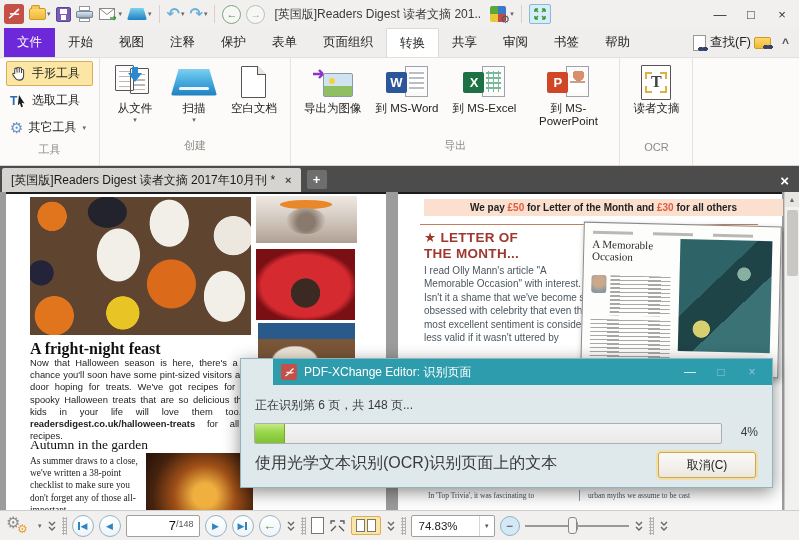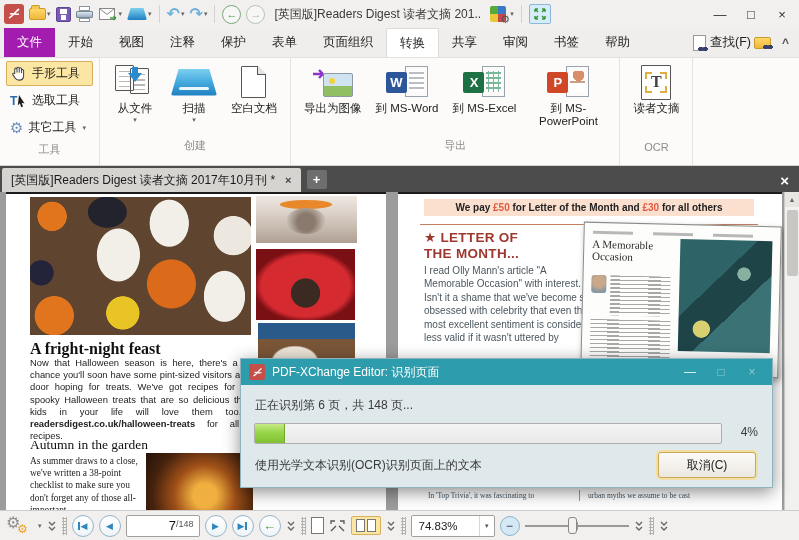--- a/index.html
+++ b/index.html
@@ -27,21 +27,21 @@
   .tb-title{font-size:12px;color:#3a3a3a;margin:0 4px;white-space:nowrap;}
   .ic-session{width:16px;height:16px;position:relative;background-image:linear-gradient(90deg,#5aa83a 0 50%,#3a78c8 50% 100%),linear-gradient(90deg,#e8c83a 0 50%,#c84848 50% 100%);background-size:100% 50%;background-position:top,bottom;background-repeat:no-repeat;border-radius:2px;}
   .ic-session .gear-ov{position:absolute;right:-4px;bottom:-4px;font-size:11px;color:#555;}
   .ic-fullscreen{width:22px;height:20px;background:#d6ecf8;border:1px solid #8ab8d8;border-radius:2px;display:flex;align-items:center;justify-content:center;}
   .winbtn{width:26px;height:20px;display:flex;align-items:center;justify-content:center;font-size:13px;color:#333;}
   .spacer{flex:1;}
 
   
   .menubar{position:absolute;left:0;top:28px;width:799px;height:30px;background:#f0eeec;display:flex;align-items:stretch;padding-left:4px;border-bottom:1px solid #e2dfdc;}
   .mtab{padding:0 13px;display:flex;align-items:center;font-size:12.5px;color:#222;}
-  .mtab.file{background:#a21caf;color:#fff;}
+  .mtab.file{background:#6d28d9;color:#fff;}
   .mtab.active{background:#fff;border:1px solid #dcd9d6;border-bottom:none;border-radius:2px 2px 0 0;}
   .menu-right{margin-left:auto;display:flex;align-items:center;gap:3px;padding-right:10px;}
   .ic-finddoc{position:relative;width:13px;height:16px;background:#fff;border:1px solid #999;}
   .binoc{position:absolute;right:-3px;bottom:-2px;width:10px;height:6px;background:radial-gradient(circle 2.4px at 27% 50%,#35406e 97%,transparent),radial-gradient(circle 2.4px at 73% 50%,#35406e 97%,transparent);}
   .ic-findfolder{position:relative;width:17px;height:12px;background:linear-gradient(#ffd86a,#f0b73a);border:1px solid #c89a2a;border-radius:2px;}
   .find-label{font-size:12.5px;color:#222;}
   .collapse{font-size:12px;color:#555;font-weight:bold;margin-left:8px;}
 
   
   .ribbon{position:absolute;left:0;top:58px;width:799px;height:108px;background:#fcfbfa;border-bottom:1px solid #d5d2cf;display:flex;align-items:stretch;}
@@ -112,21 +112,21 @@
   .h-feast{position:absolute;left:24px;top:146px;font-size:16px;font-weight:bold;color:#111;}
   .p-feast{position:absolute;left:24px;top:163px;width:234px;font-size:9.4px;line-height:1.3;color:#222;text-align:justify;}
   .h-autumn{position:absolute;left:24px;top:243px;font-size:13.5px;font-weight:normal;color:#111;}
   .p-autumn{position:absolute;left:24px;top:261px;width:116px;font-size:9.4px;line-height:1.3;color:#222;}
   .img-fire{position:absolute;left:140px;top:259px;width:107px;height:59px;background:radial-gradient(circle at 55% 72%,#f0b040 0 16%,#a05018 42%,#45220e 72%,#241208 100%);}
   .img-cat{position:absolute;left:250px;top:2px;width:101px;height:47px;background:linear-gradient(180deg,#efe9e3 0%,#cfc4ba 55%,#b0a094 100%);overflow:hidden;}
   .img-cat::before{content:"";position:absolute;left:24px;top:4px;width:52px;height:9px;border-radius:50%;background:#e8882a;}
   .img-cat::after{content:"";position:absolute;left:30px;top:12px;width:40px;height:26px;border-radius:50%;background:radial-gradient(circle at 50% 55%,#8a7a6e 0 35%,#cfc4ba 80%);}
   .img-cape{position:absolute;left:250px;top:55px;width:99px;height:71px;background:radial-gradient(circle 15px at 50% 62%,#3a2a22 0 95%,transparent),radial-gradient(ellipse 52px 36px at 50% 52%,#d42a30 0 85%,#7a1014 100%);background-color:#5a0e12;}
   .img-dog{position:absolute;left:252px;top:129px;width:97px;height:62px;background:radial-gradient(ellipse 24px 16px at 38% 62%,#ece4d8 0 90%,transparent),linear-gradient(180deg,#2a5a8a 0 26%,#7a5638 26% 78%,#9ab4c8 78% 100%);}
-  .banner{position:absolute;left:26px;top:5px;width:330px;height:17px;background:#fbe0d0;display:flex;align-items:center;justify-content:center;font-size:10px;font-weight:bold;color:#222;white-space:pre;}
+  .banner{position:absolute;left:26px;top:5px;width:359px;height:17px;background:#fbe0d0;display:flex;align-items:center;justify-content:center;font-size:10px;font-weight:bold;color:#222;white-space:pre;}
   .banner .price{color:#e05a40;}
   .rule{position:absolute;left:22px;top:30px;width:338px;border-top:1px solid #c08060;}
   .rule-diamond{position:absolute;left:186px;top:26px;color:#c08060;font-size:8px;}
   .h-letter{position:absolute;left:26px;top:36px;font-size:13.5px;font-weight:bold;color:#9e382e;line-height:1.2;letter-spacing:.3px;}
   .p-letter{position:absolute;left:26px;top:70px;width:172px;font-size:10px;line-height:1.34;color:#4a565e;}
   .clipping{position:absolute;left:184px;top:30px;width:198px;height:152px;background:#fdfdfb;border:1px solid #8a8a8a;box-shadow:2px 3px 6px rgba(0,0,0,.35);transform:rotate(1.4deg);padding:8px;}
   .clip-top{height:3px;background-image:repeating-linear-gradient(90deg,#b8b8b8 0 40px,transparent 40px 60px);margin-bottom:4px;}
   .clip-title{font-family:"Liberation Serif",serif;font-size:11px;color:#2a2a2a;line-height:1.1;width:90px;}
   .clip-port{position:absolute;left:8px;top:52px;width:15px;height:18px;border-radius:3px;background:radial-gradient(circle at 50% 35%,#caa88a 0 40%,#8a98a4 75%);}
   .clip-tx{position:absolute;background-image:repeating-linear-gradient(180deg,#a8a8a8 0 1.3px,transparent 1.3px 4px);}
@@ -135,31 +135,31 @@
     radial-gradient(circle 7px at 70% 30%,#88b0a0 0 92%,transparent),
     linear-gradient(135deg,#2e6468 0 38%,#1e4448 38% 62%,#3a7276 62% 100%);}
   .footer-l{position:absolute;left:30px;top:297px;font-size:7.5px;color:#3f5260;font-family:"Liberation Serif",serif;}
   .footer-r{position:absolute;left:190px;top:297px;font-size:7.5px;color:#3f5260;font-family:"Liberation Serif",serif;}
   .footer-div{position:absolute;left:181px;top:296px;width:1px;height:11px;background:#8a9aa4;}
   .vscroll{position:absolute;right:0;top:0;width:15px;height:318px;background:#f1f1ef;border-left:1px solid #cccac7;}
   .vs-up{height:15px;display:flex;align-items:center;justify-content:center;font-size:7px;color:#666;background:#e8e6e3;}
   .vs-thumb{position:absolute;left:2px;top:18px;width:11px;height:66px;background:#c9c7c4;border-radius:2px;}
 
   
-  .dialog{position:absolute;left:240px;top:358px;width:533px;height:130px;background:#dfe9ec;border:1px solid #8fb4bd;box-shadow:0 4px 16px rgba(0,0,0,.45);z-index:10;}
+  .dialog{position:absolute;left:240px;top:358px;width:533px;height:130px;background:#dfe9ec;border:1px solid #8fb4bd;box-shadow:0 4px 16px rgba(0,0,0,.45);z-index:10;padding-left:32px;}
   .dlg-title{height:26px;background:#2d9cac;display:flex;align-items:center;padding:0 8px;gap:7px;}
   .dlg-title .t{color:#fff;font-size:12px;flex:1;}
   .dlg-appicon{width:16px;height:16px;background:#c5504a;border-radius:2px;display:flex;align-items:center;justify-content:center;}
   .dlg-btn{width:24px;display:flex;align-items:center;justify-content:center;color:#eaf6f8;font-size:12px;}
   .dlg-btn.faint{color:rgba(255,255,255,.45);}
   .dlg-status{position:absolute;left:14px;top:38px;font-size:12px;color:#3a3a3a;}
   .progress{position:absolute;left:13px;top:64px;width:468px;height:21px;background:linear-gradient(#f4f4f4,#e9e9e9);border:1px solid #aeaeae;border-radius:2px;overflow:hidden;}
   .pfill{height:100%;min-width:30px;background:linear-gradient(180deg,#c6ea84 0%,#97d54a 45%,#7fc232 100%);border-right:1px solid #74a92e;}
   .ppercent{position:absolute;right:14px;top:66px;font-size:12px;color:#3a3a3a;}
-  .dlg-hint{position:absolute;left:14px;bottom:13px;font-size:12px;color:#3a3a3a;text-align:center;}
+  .dlg-hint{position:absolute;left:14px;bottom:13px;font-size:16px;color:#3a3a3a;text-align:center;}
   .cancelbtn{position:absolute;right:16px;bottom:9px;width:98px;height:26px;background:linear-gradient(#fbfaf8,#ece8e0);border:1px solid #c8a858;border-radius:3px;box-shadow:0 0 0 2px #f2dfa2;display:flex;align-items:center;justify-content:center;font-size:12px;color:#222;}
 
   
   .statusbar{position:absolute;left:0;top:510px;width:799px;height:30px;background:#f2f0ee;border-top:1px solid #cfcdc9;display:flex;align-items:center;padding:0 6px;gap:5px;}
   .grip{width:5px;height:18px;background-image:radial-gradient(#b4b2ae 1px,transparent 1.2px);background-size:3px 3px;}
   .sb-gears{position:relative;width:26px;height:22px;}
   .sb-gears .g1{position:absolute;left:0;top:0;font-size:16px;color:#8f8f8f;line-height:1;}
   .sb-gears .g2{position:absolute;left:11px;top:8px;font-size:12px;color:#e8a030;line-height:1;}
   .chev2{display:flex;align-items:center;}
   .sb-circ{width:22px;height:22px;border-radius:50%;border:1px solid #96b2c6;background:linear-gradient(#ffffff,#eef4f8);display:flex;align-items:center;justify-content:center;font-size:9px;color:#2e86bc;gap:1px;}

